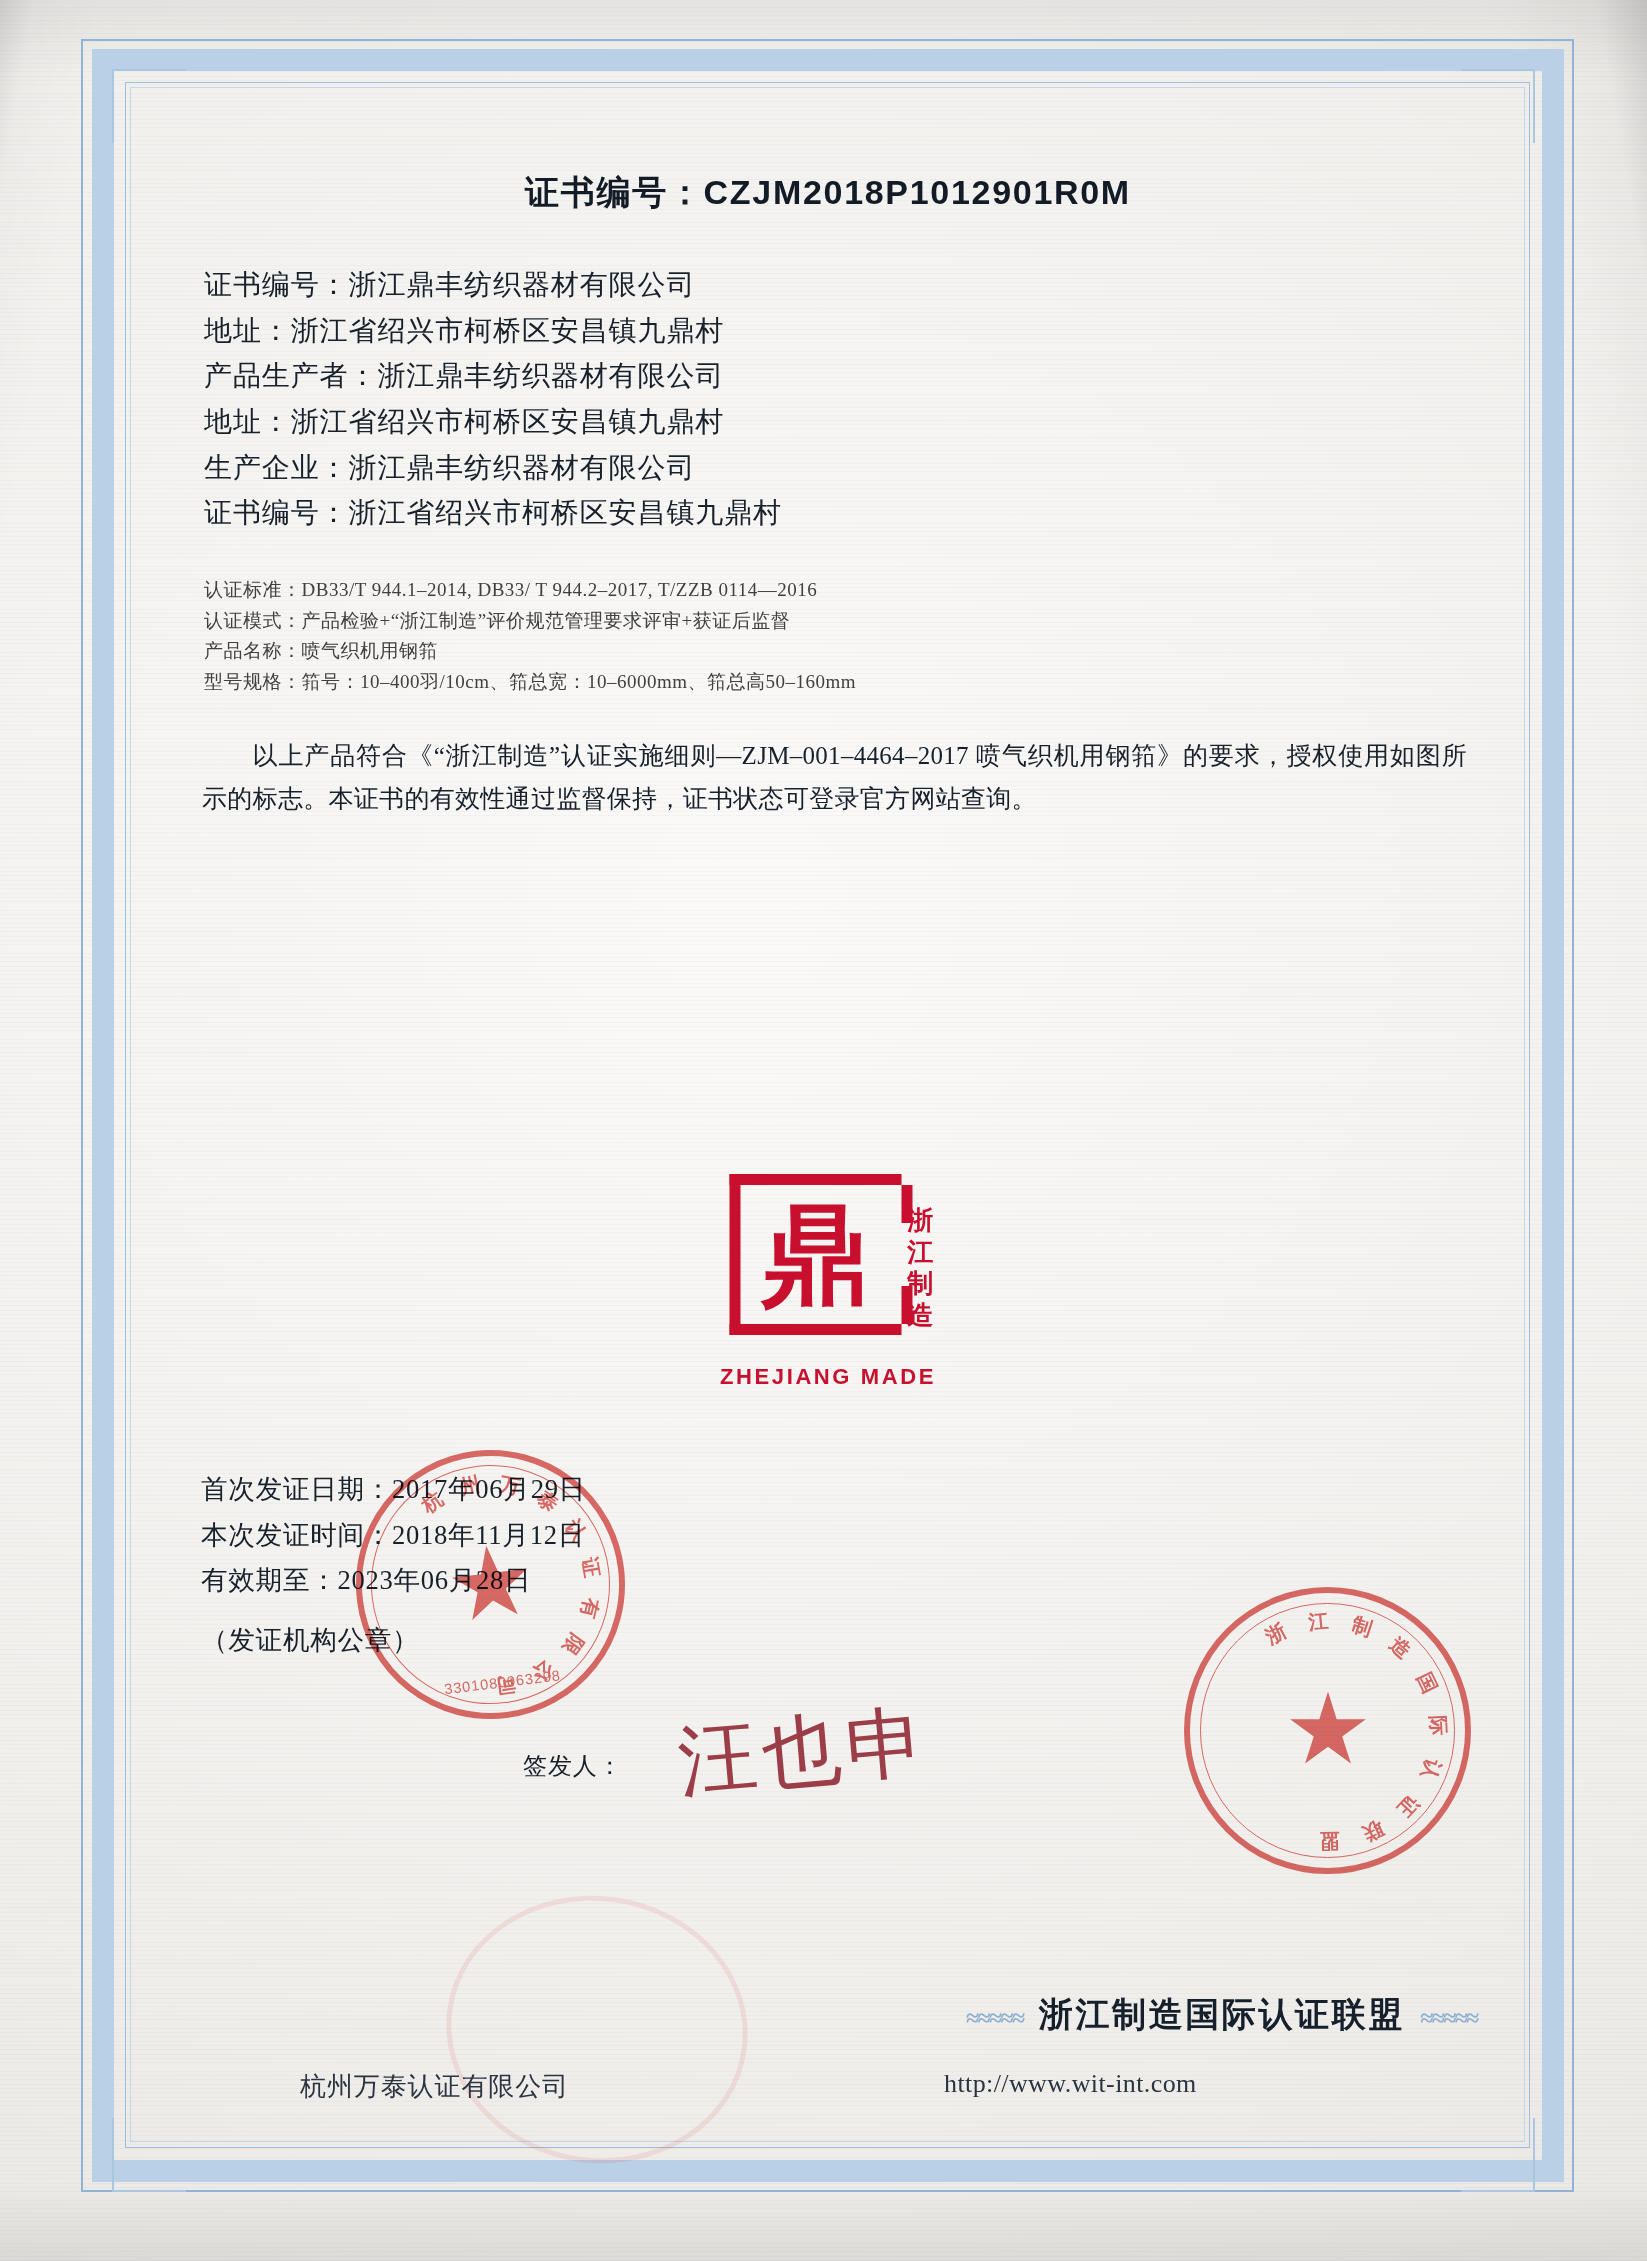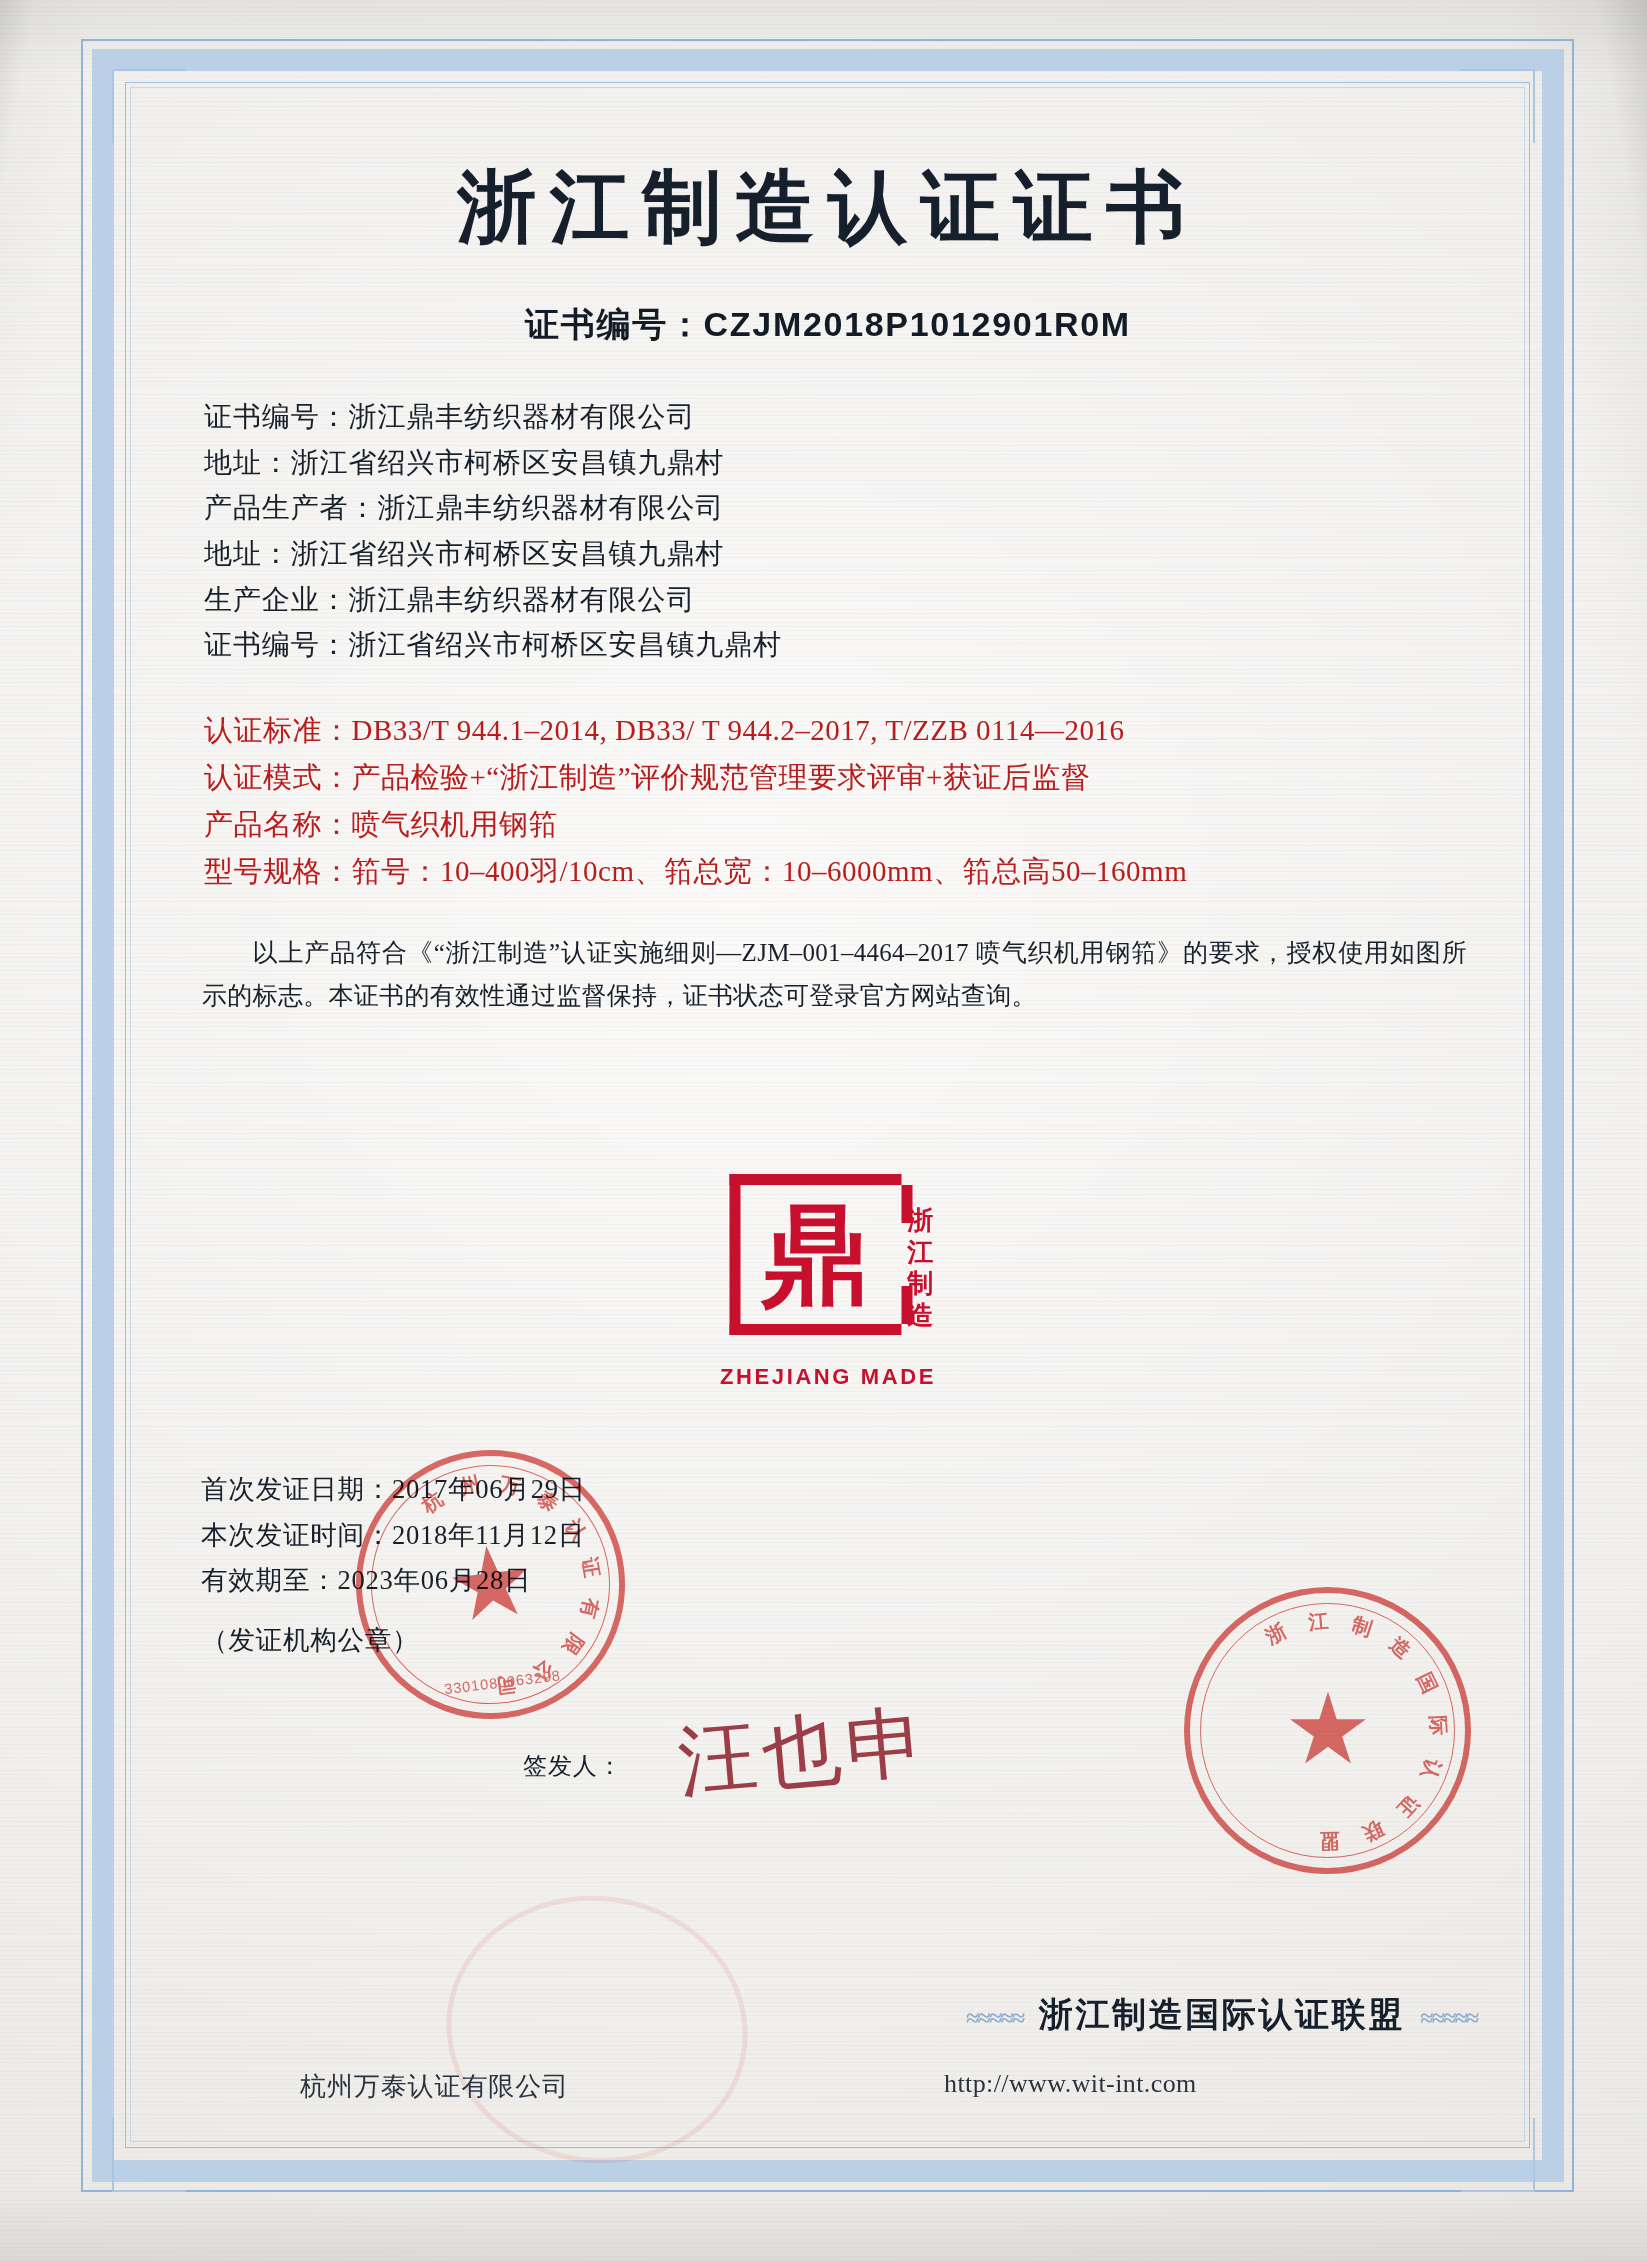--- a/index.html
+++ b/index.html
@@ -162,23 +162,23 @@
     white-space: nowrap;
   }
   .field-row .lbl { }
   .field-row .val { }
 
   .spec-block {
     margin-top: 39px;
     padding-left: 41px;
   }
   .spec-row {
-    font-size: 29px;
+    font-size: 19px;
     line-height: 1.62;
-    color: #b91c1c;
+    color: #404040;
     letter-spacing: 0.5px;
     white-space: nowrap;
   }
 
   #statement {
     margin-top: 36px;
     padding-left: 39px;
     padding-right: 26px;
     font-size: 25px;
     line-height: 1.72;
@@ -442,21 +442,20 @@
   <div id="frame-inner"></div>
   <div id="frame-inner2"></div>
 
   <div class="corner tl"></div>
   <div class="corner tr"></div>
   <div class="corner bl"></div>
   <div class="corner br"></div>
 
   <div id="content">
 
-    <div id="cert-title">浙江制造认证证书</div>
 
     <div id="cert-number">
       <span>证书编号：</span><span>CZJM2018P1012901R0M</span>
     </div>
 
     <div class="field-block">
       <div class="field-row">
         <span class="lbl">证书编号：</span><span class="val">浙江鼎丰纺织器材有限公司</span>
       </div>
       <div class="field-row">

